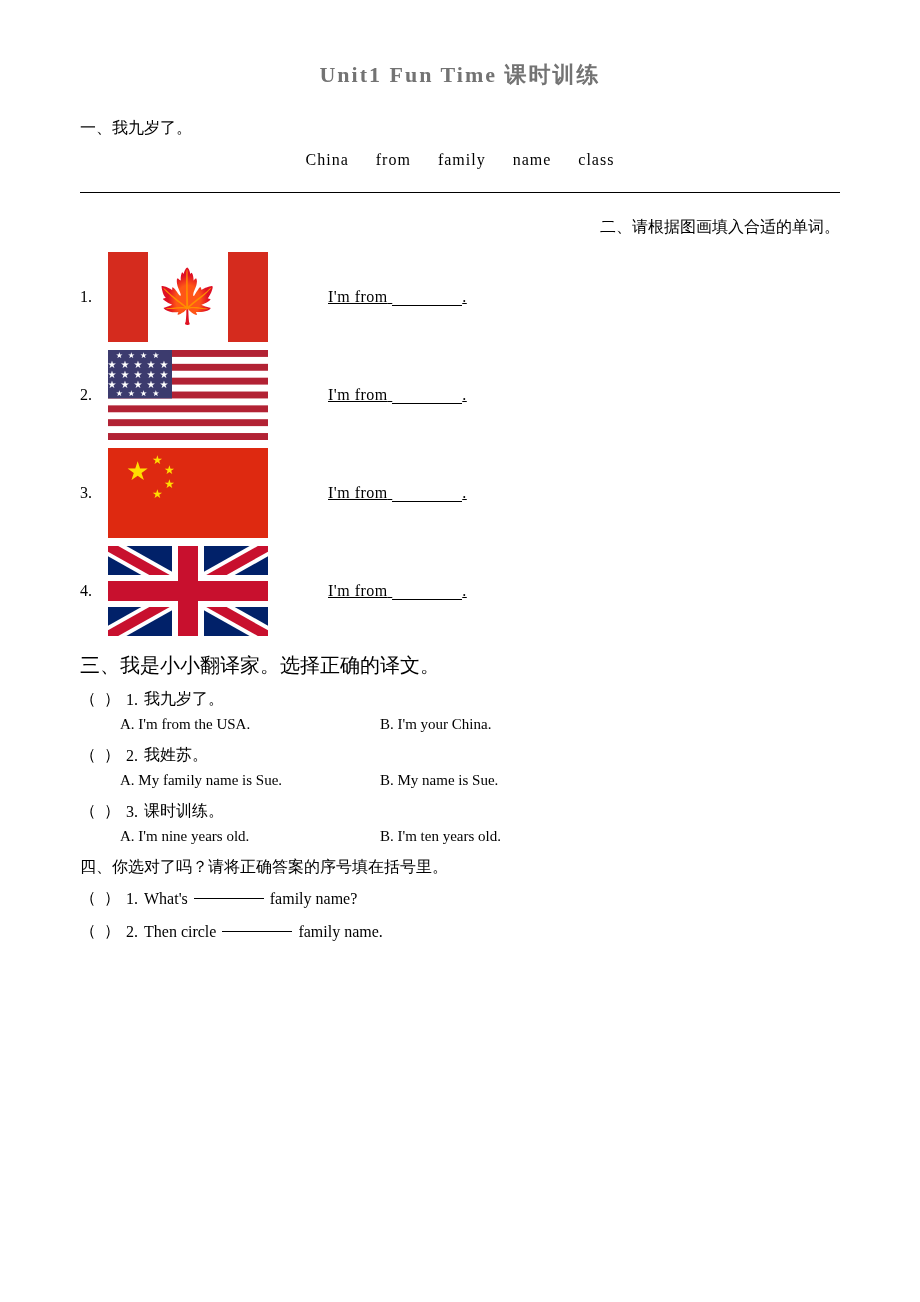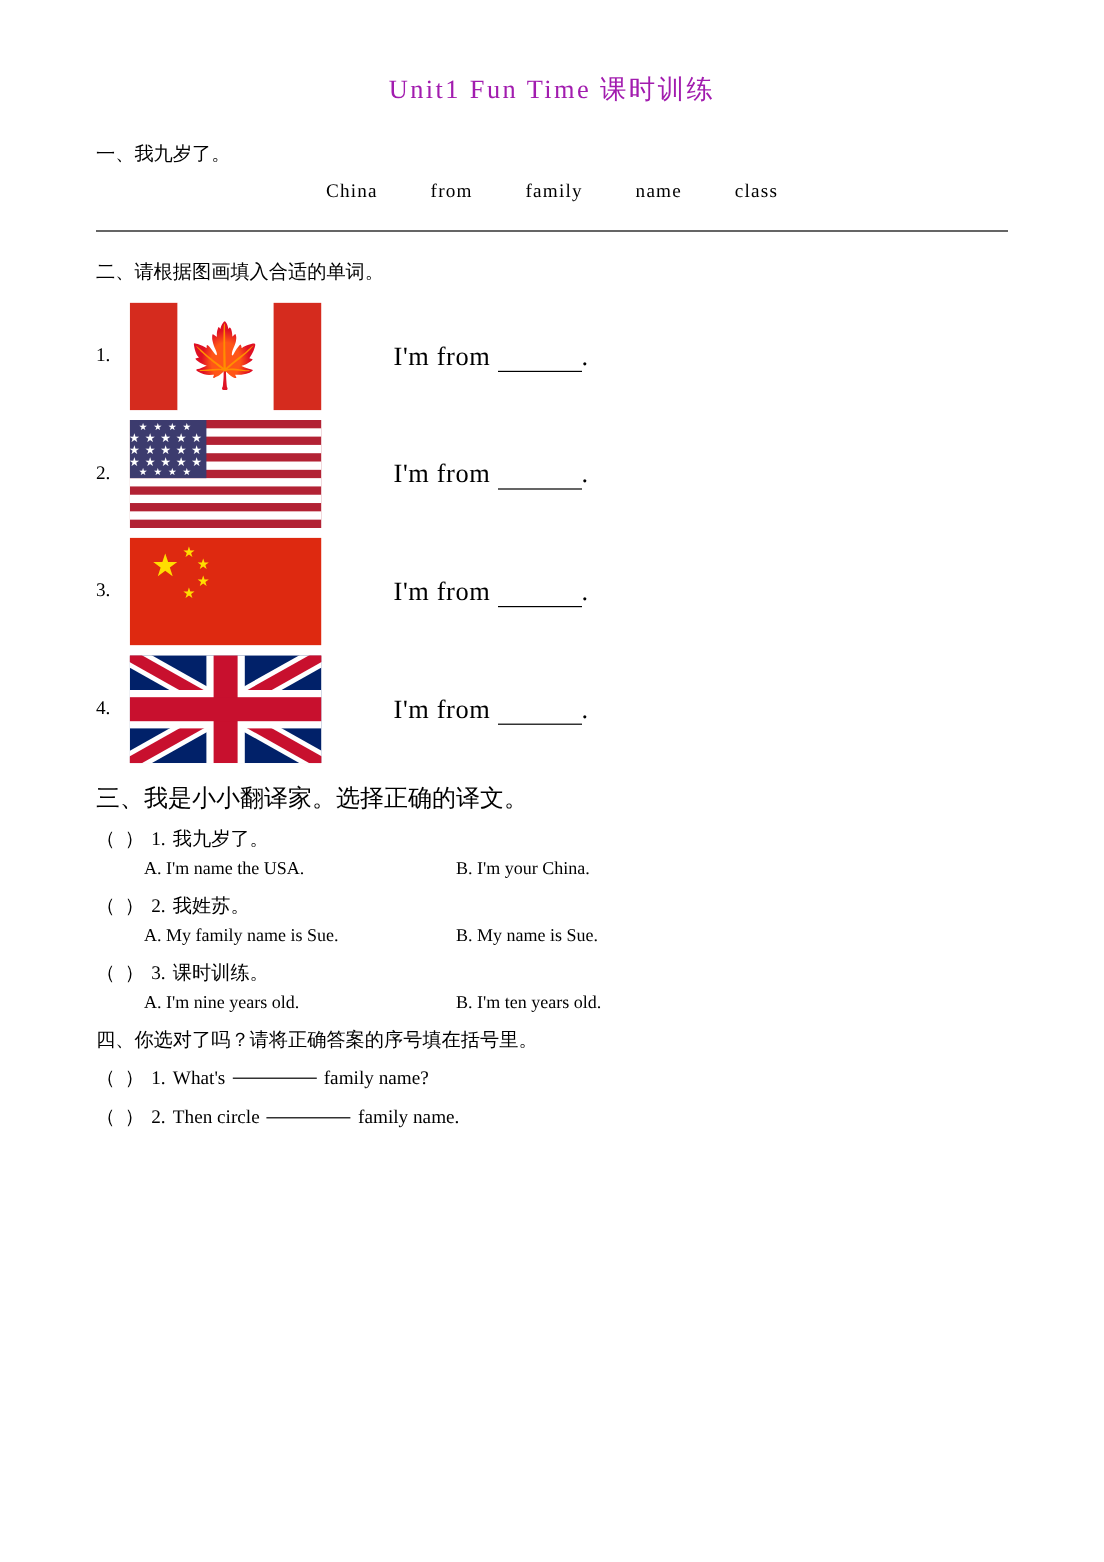--- a/index.html
+++ b/index.html
@@ -8,67 +8,69 @@
       font-family: "SimSun", "宋体", serif;
       font-size: 16px;
       color: #000;
       width: 920px;
       min-height: 1302px;
       padding: 60px 80px;
     }
     .title {
       text-align: center;
       font-size: 22px;
-      font-weight: normal;
-      color: #a21caf;
+      font-weight: bold;
+      color: #737373;
       margin-bottom: 28px;
       letter-spacing: 2px;
     }
     .section-label {
       font-size: 16px;
       margin-bottom: 12px;
     }
     .word-row {
       display: flex;
       justify-content: center;
-      gap: 44px;
+      gap: 27px;
       font-size: 16px;
       margin-bottom: 6px;
       letter-spacing: 1px;
     }
     .underline-row {
       border-bottom: 1px solid #000;
       margin-bottom: 24px;
       height: 18px;
     }
     .section2-label {
       font-size: 16px;
       margin-bottom: 14px;
+      text-align: right;
     }
     .flag-item {
       display: flex;
       align-items: center;
       margin-bottom: 8px;
     }
     .flag-number {
       min-width: 28px;
       font-size: 16px;
     }
     .flag-box {
       width: 160px;
       height: 90px;
       margin-right: 60px;
       display: inline-block;
       vertical-align: middle;
       position: relative;
       overflow: hidden;
     }
     .flag-sentence {
-      font-size: 22px;
+      font-size: 16px;
       letter-spacing: 0.5px;
+      text-decoration: underline;
     }
     .blank {
       display: inline-block;
       width: 70px;
       border-bottom: 1px solid #000;
       vertical-align: bottom;
     }
     .section3 { margin-top: 16px; }
     .section3-label { font-size: 20px; margin-bottom: 10px; }
     .question-item { margin-bottom: 12px; }
@@ -190,21 +192,21 @@
 <div class="section3">
   <div class="section3-label">三、我是小小翻译家。选择正确的译文。</div>
 
   <div class="question-item">
     <div class="question-line">
       <span class="bracket">（&nbsp;&nbsp;）</span>
       <span>1.</span>
       <span>我九岁了。</span>
     </div>
     <div class="answer-line">
-      <span class="answer-option">A. I'm name the USA.</span>
+      <span class="answer-option">A. I'm from the USA.</span>
       <span class="answer-option">B. I'm your China.</span>
     </div>
   </div>
 
   <div class="question-item">
     <div class="question-line">
       <span class="bracket">（&nbsp;&nbsp;）</span>
       <span>2.</span>
       <span>我姓苏。</span>
     </div>

